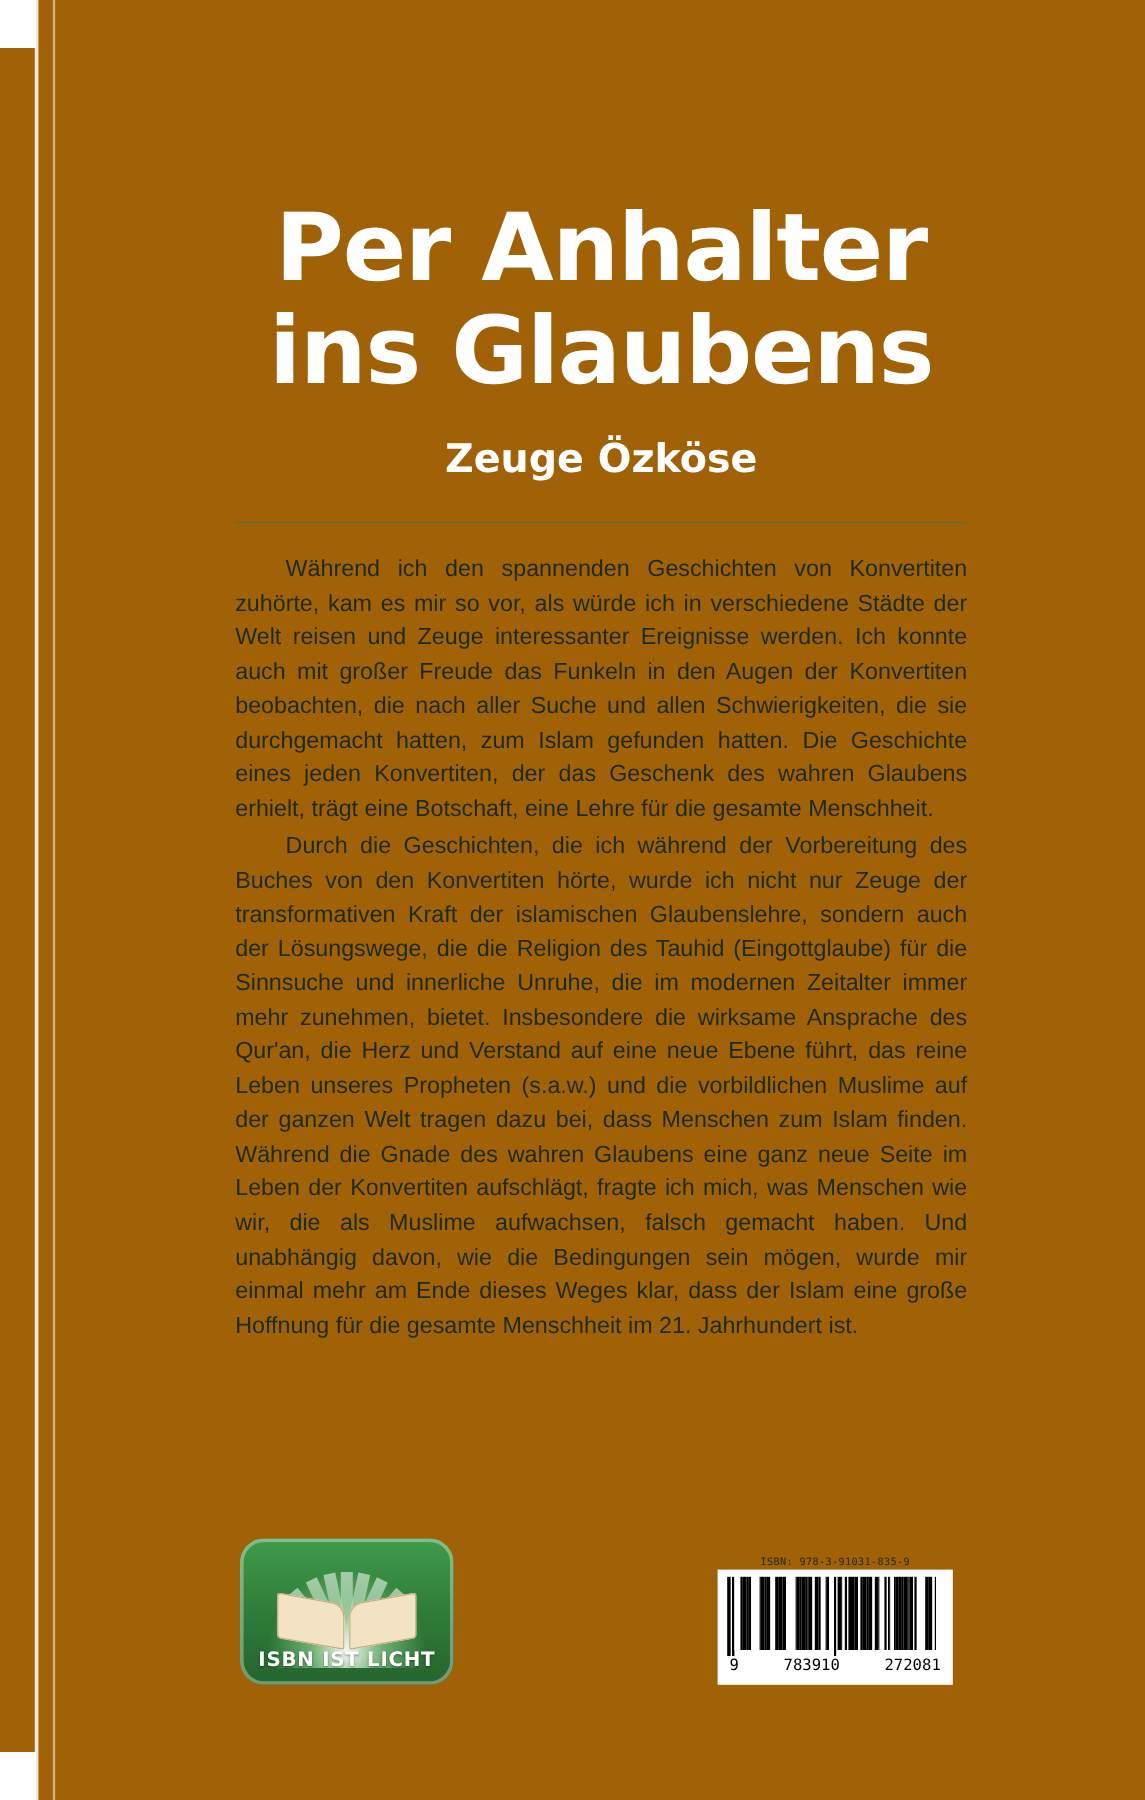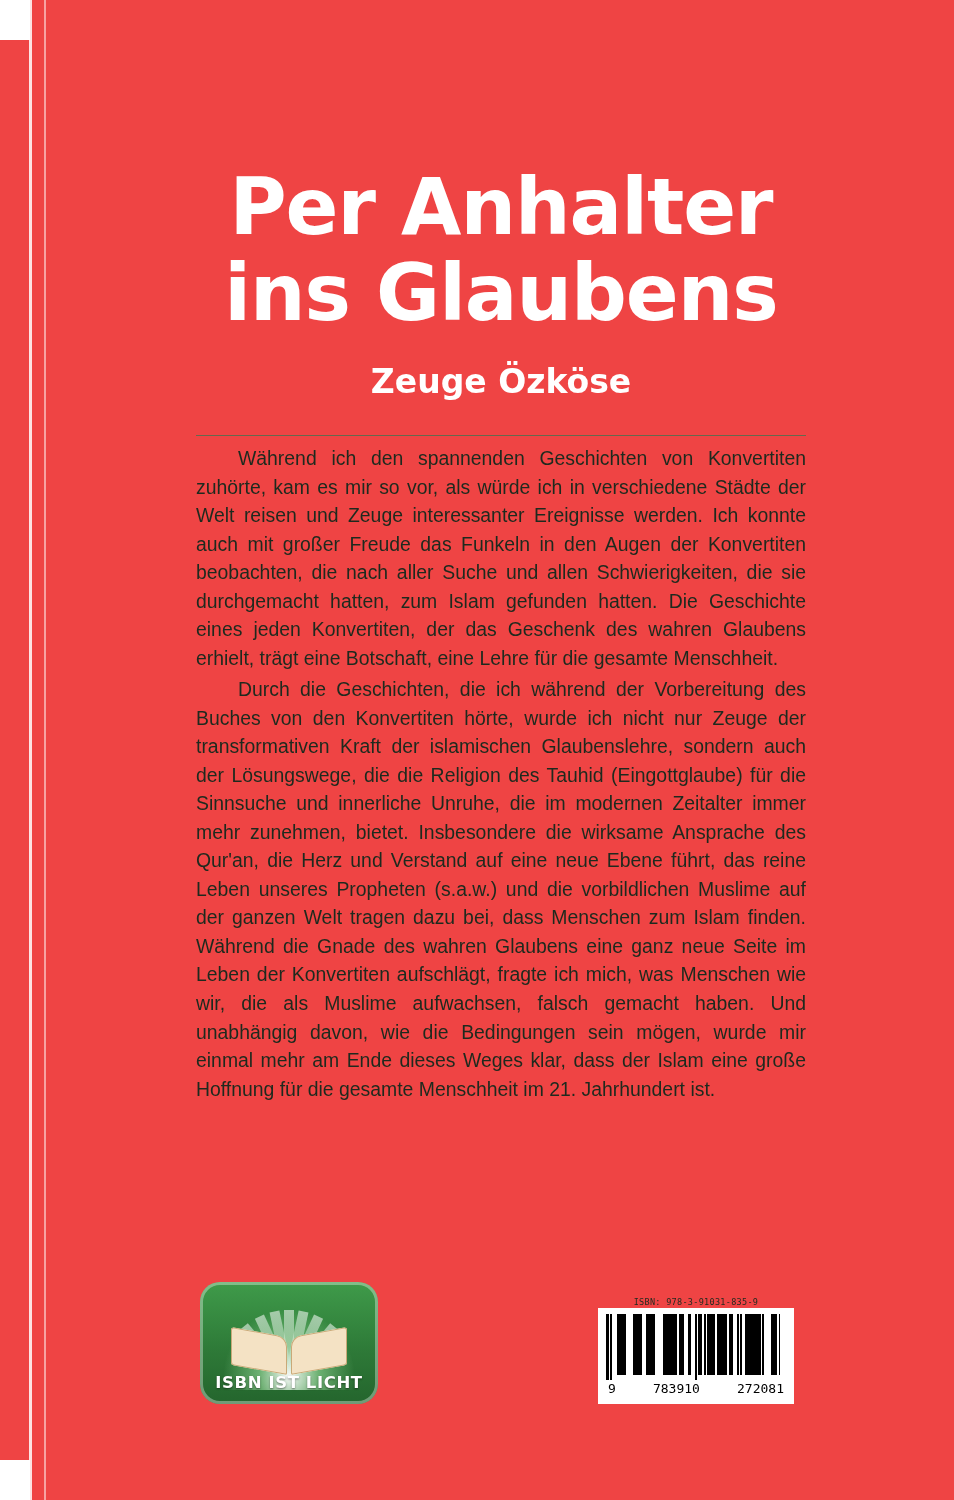--- a/index.html
+++ b/index.html
@@ -7,21 +7,21 @@
     padding: 0;
     background: #ffffff;
   }
   body {
     font-family: "DejaVu Sans", sans-serif;
   }
   .page {
     position: relative;
     width: 954px;
     height: 1500px;
-    background: #ef4444;
+    background: #a16207;
     overflow: hidden;
   }
   
   .spine-notch {
     position: absolute;
     left: 0;
     width: 30px;
     background: #ffffff;
   }
   .spine-notch.top { top: 0; height: 40px; }
@@ -82,21 +82,21 @@
 
   .divider {
     margin: 34px auto 0 auto;
     width: 100%;
     height: 1px;
     background: #4d6f50;
     opacity: 0.85;
   }
 
   .blurb {
-    margin-top: 8px;
+    margin-top: 24px;
     color: #1d2a1e;
     font-family: "Liberation Sans", sans-serif;
     font-size: 19.4px;
     line-height: 1.47;
     text-align: justify;
   }
   .blurb p {
     margin: 0 0 3px 0;
     text-indent: 42px;
   }

